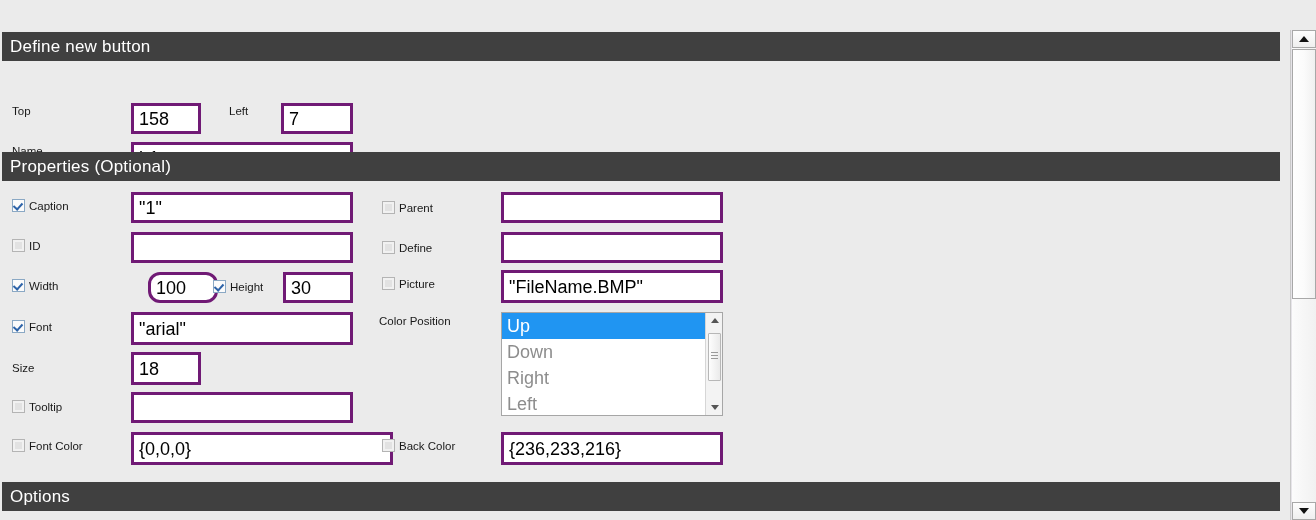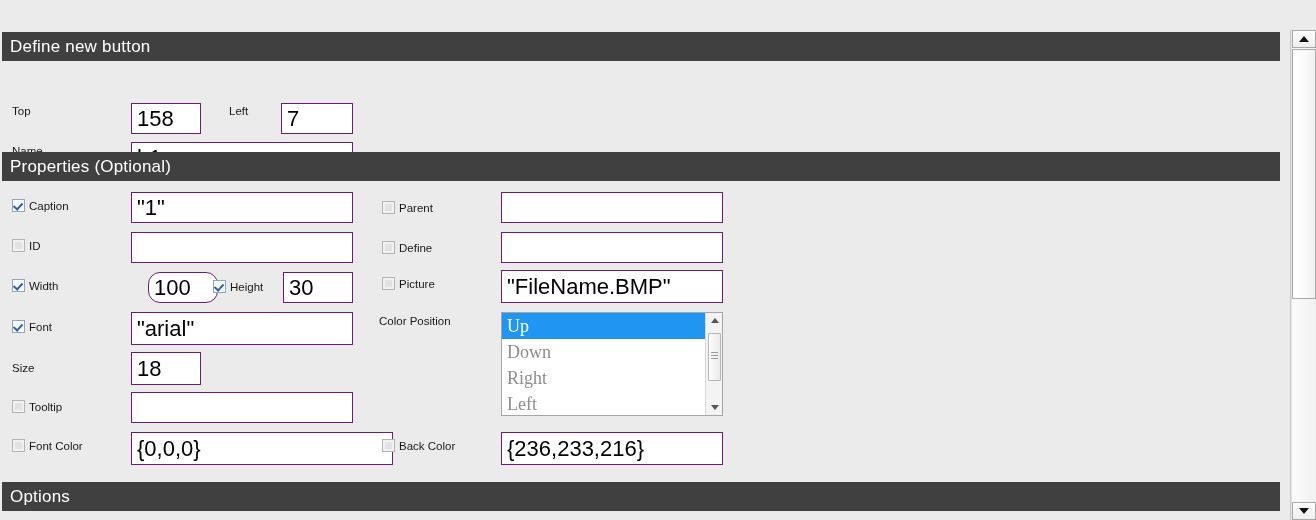--- a/index.html
+++ b/index.html
@@ -79,23 +79,23 @@
     position: absolute;
     font-size: 11.5px;
     color: #191919;
     white-space: nowrap;
     line-height: 14px;
   }
   .textbox {
     position: absolute;
     box-sizing: border-box;
     background: #ffffff;
-    border: 1px solid #701a75;
+    border: 3px solid #701a75;
     font-family: "Liberation Sans", sans-serif;
-    font-size: 22px;
+    font-size: 18px;
     color: #000000;
     padding: 0 0 0 5px;
     display: flex;
     align-items: center;
     line-height: 1;
     overflow: hidden;
     white-space: nowrap;
   }
   .cb {
     position: absolute;
@@ -130,21 +130,20 @@
     background: #e2e2e2;
   }
 
   
   .listbox {
     position: absolute;
     box-sizing: border-box;
     background: #ffffff;
     border: 1px solid #a6a6a6;
     overflow: hidden;
-    font-family: Liberation Serif, serif;
   }
   .lb-item {
     height: 26px;
     line-height: 26px;
     font-size: 18px;
     padding-left: 5px;
     color: #8d8d8d;
     white-space: nowrap;
     box-sizing: border-box;
   }

